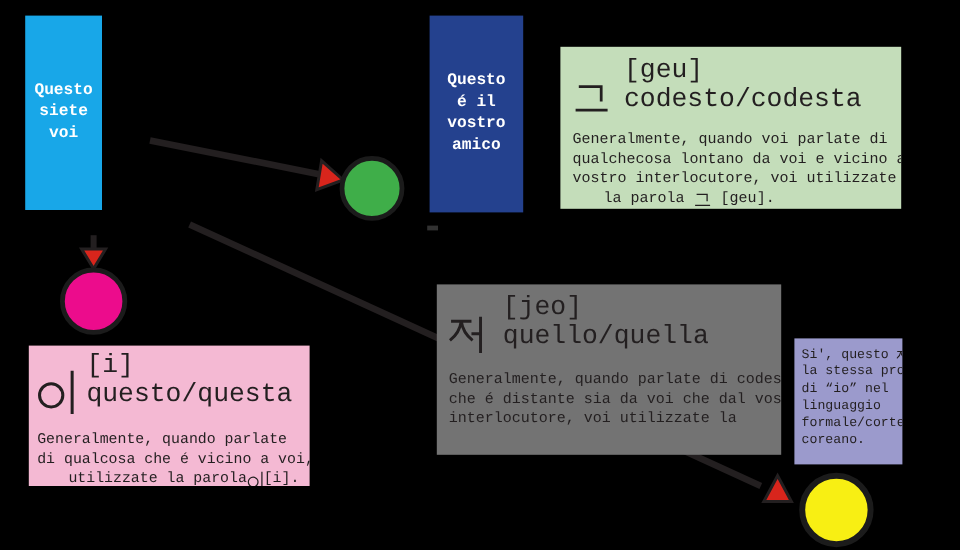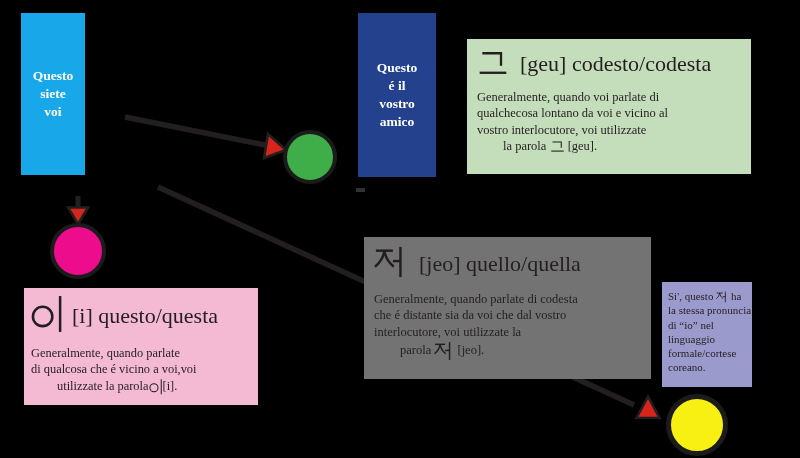--- a/index.html
+++ b/index.html
@@ -1,18 +1,18 @@
 <!DOCTYPE html>
 <html><head>
 <meta charset="utf-8">
 <style>
   html,body{margin:0;padding:0;background:#000;}
   #canvas{
     position:relative;width:752px;height:458px;background:#000000;
-    overflow:hidden;font-family:Liberation Serif, serif;color:#231f20;
+    overflow:hidden;font-family:Liberation Mono, monospace;color:#231f20;
   }
   #arrow-layer{position:absolute;left:0;top:0;z-index:1;}
   .vbox{
     position:absolute;z-index:2;display:flex;align-items:center;justify-content:center;
     text-align:center;white-space:pre;color:#ffffff;font-weight:bold;
     font-size:13.5px;line-height:1.32;
   }
   #you-box{left:21px;top:13px;width:64px;height:162px;background:#18a7e8;}
   #friend-box{left:358px;top:13px;width:78px;height:164px;background:#24418e;}
 
@@ -102,31 +102,20 @@
           <path d="M11 6 C12 13 16 19 21 23"></path>
           <path d="M28 2 V34"></path>
           <path d="M20 17 H28"></path>
       </svg>
       <span class="ptitle-rest">[jeo] quello/quella</span>
     </div>
     <div class="pbody">
       <span class="pre">Generalmente, quando parlate di codesta
 che é distante sia da voi che dal vostro
 interlocutore, voi utilizzate la</span>
-      <span class="lastline">
-        <span>parola </span>
-        <svg class="glyph glyph-inline" width="20" height="20" viewBox="0 0 36 36" aria-label="저">
-          <path d="M2 6 H20"></path>
-            <path d="M11 6 C10 13 6 19 1 23"></path>
-            <path d="M11 6 C12 13 16 19 21 23"></path>
-            <path d="M28 2 V34"></path>
-            <path d="M20 17 H28"></path>
-        </svg>
-        <span> [jeo].</span>
-      </span>
     </div>
   </div>
 
   <div class="panel" id="i-panel">
     <div class="ptitle">
       <svg class="glyph" width="33" height="41" viewBox="0 0 34 42" aria-label="이">
         <circle cx="12" cy="24" r="10"></circle>
           <path d="M30 3 V40"></path>
       </svg>
       <span class="ptitle-rest">[i] questo/questa</span>

